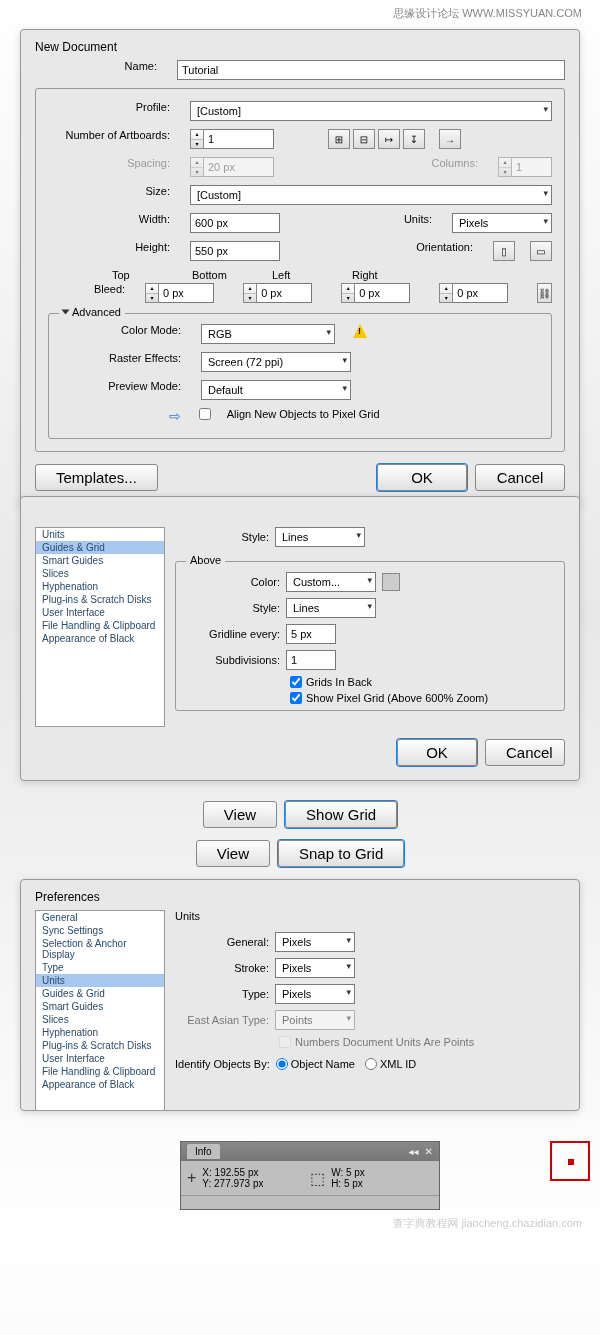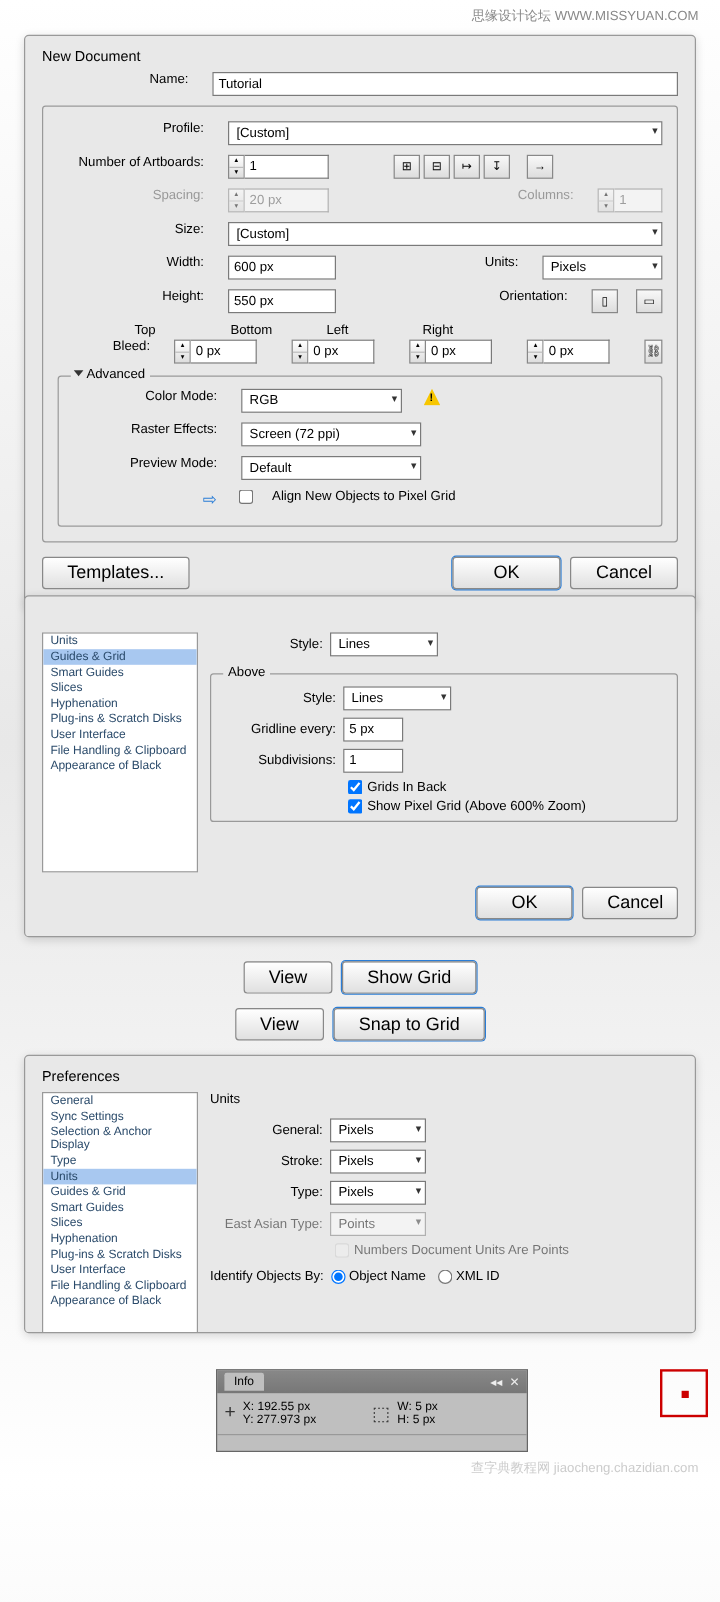--- a/index.html
+++ b/index.html
@@ -222,20 +222,26 @@
           <div>Appearance of Black</div>
         </div>
       <div class="prefs-content">
         <div class="small-row">
           <div class="small-label">Style:</div>
           <div class="select-wrap"><div class="select-box" style="width:90px">Lines</div></div>
         </div>
         <div class="fieldset" style="margin-top:14px">
           <div class="fieldset-legend">Above</div>
           <div class="small-row">
+            <div class="small-label">Color:</div>
+            <div class="select-wrap"><div class="select-box" style="width:90px">Custom...</div></div>
+            <div style="width:6px"></div>
+            <div class="col-swatch"></div>
+          </div>
+          <div class="small-row">
             <div class="small-label">Style:</div>
             <div class="select-wrap"><div class="select-box" style="width:90px">Lines</div></div>
           </div>
           <div class="small-row">
             <div class="small-label">Gridline every:</div>
             <input type="text" style="width: 50px;" value="5 px">
           </div>
           <div class="small-row">
             <div class="small-label">Subdivisions:</div>
             <input type="text" style="width: 50px;" value="1">

